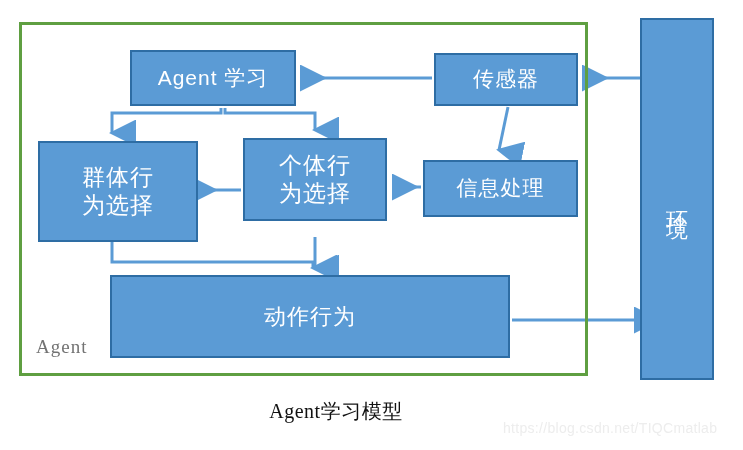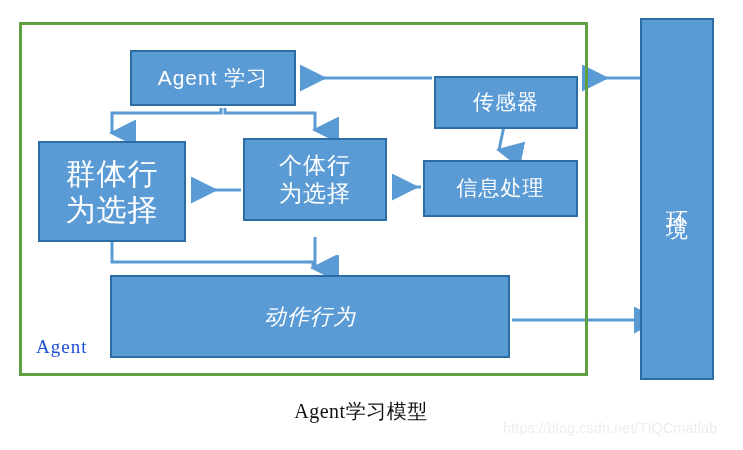--- a/index.html
+++ b/index.html
@@ -37,48 +37,47 @@
     justify-content: center;
     text-align: center;
     line-height: 1.18;
     font-family: "Liberation Sans", sans-serif;
     font-weight: 400;
     letter-spacing: 1px;
     user-select: none;
   }
   .node span { display: block; white-space: pre-line; }
   #node-agent-learning { left:130px; top:50px; width:166px; height:56px; font-size:21px; }
-  #node-sensor        { left:434px; top:53px; width:144px; height:53px; font-size:21px;margin-top:23px; }
-  #node-group-behavior{ left:38px;  top:141px; width:148px; height:101px; font-size:30px; }
+  #node-sensor        { left:434px; top:53px; width:144px; height:53px; font-size:21px; }
+  #node-group-behavior{ left:38px;  top:141px; width:160px; height:101px; font-size:23px; }
   #node-individual-behavior { left:243px; top:138px; width:144px; height:83px; font-size:23px; }
   #node-info-process  { left:423px; top:160px; width:155px; height:57px; font-size:21px; }
-  #node-action        { left:110px; top:275px; width:400px; height:83px; font-size:22px;font-style:italic; }
+  #node-action        { left:110px; top:275px; width:400px; height:83px; font-size:22px; }
   #node-environment   { left:640px; top:18px;  width:74px;  height:362px; font-size:22px; }
   #node-environment span { writing-mode: vertical-rl; text-orientation: upright; letter-spacing: 6px; }
 
   .agent-tag {
     position: absolute;
     left: 36px;
     top: 336px;
     font-family: "Liberation Serif", serif;
     font-size: 19px;
-    color: #1d4ed8;
+    color: #737373;
     letter-spacing: 1px;
   }
   .caption {
     position: absolute;
     left: 0;
     top: 398px;
     width: 672px;
     text-align: center;
     font-family: "Liberation Serif", serif;
     font-size: 20px;
     color: #111111;
     letter-spacing: 0.5px;
-    margin-left: 25px;
   }
   .watermark {
     position: absolute;
     left: 503px;
     top: 420px;
     font-family: "Liberation Sans", sans-serif;
     font-size: 14px;
     color: #ededed;
     letter-spacing: 0.3px;
   }

